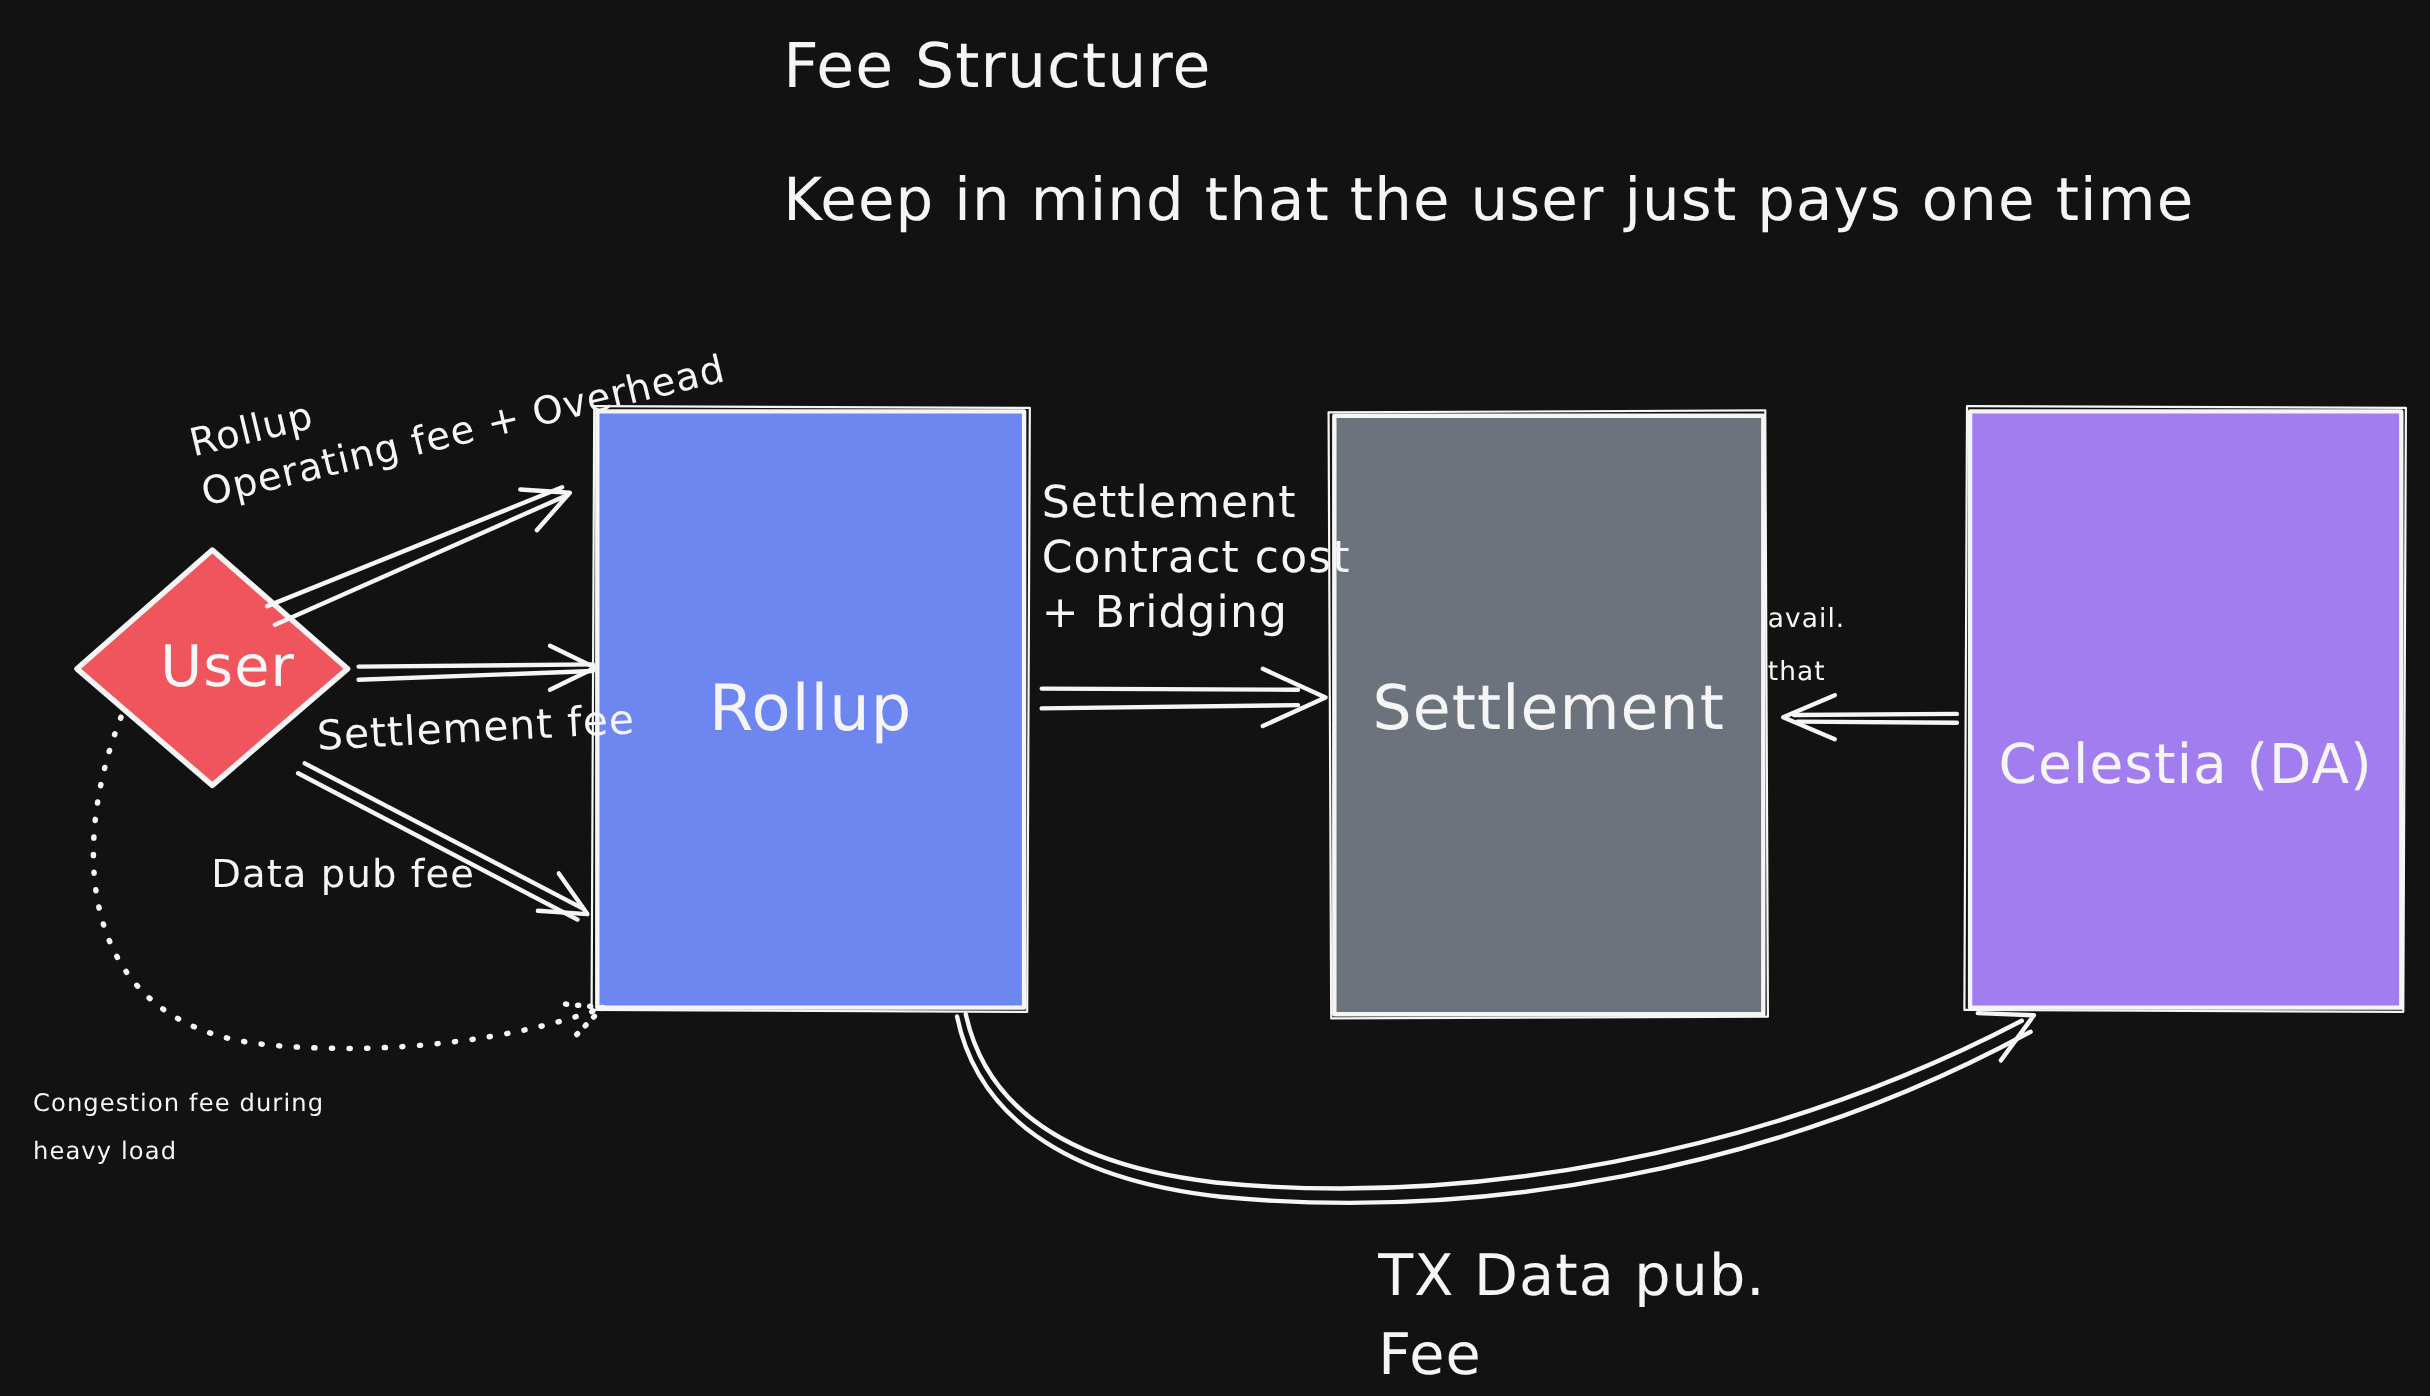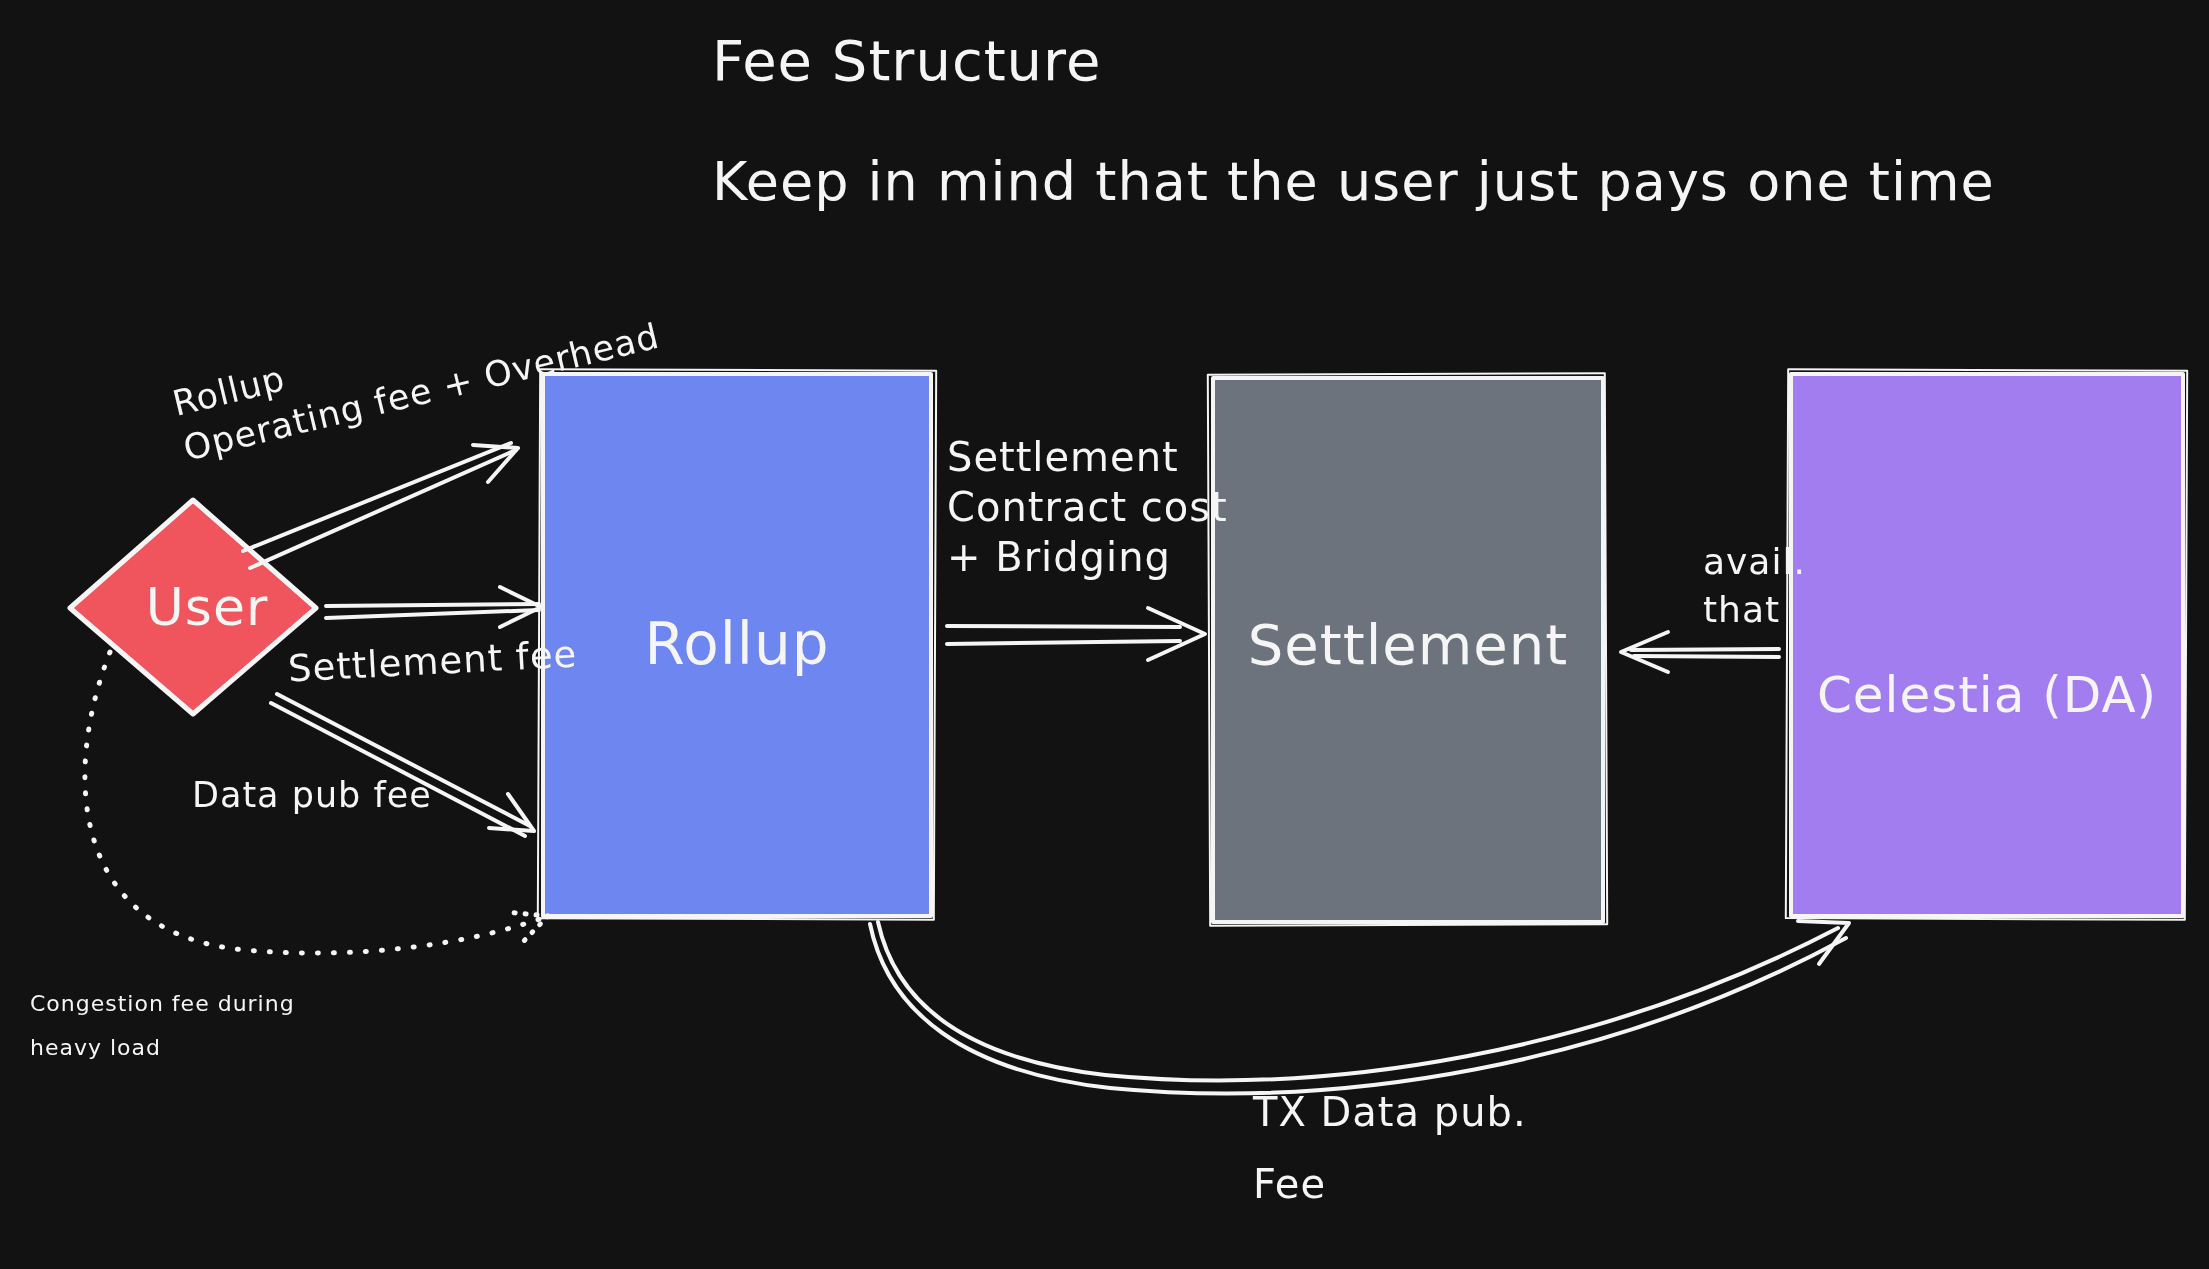--- a/index.html
+++ b/index.html
@@ -13,22 +13,22 @@
   .title2 { left:712px; top:106px; font-size:54px;margin-top:44px; }
   .user-label       { left:121px;  top:577px;  width:172px; font-size:52px; }
   .rollup-label     { left:543px;  top:610px;  width:388px; font-size:58px; }
   .settlement-label { left:1213px; top:612px;  width:390px; font-size:56px; }
   .celestia-label   { left:1791px; top:666px;  width:392px; font-size:50px; }
   .op-label   { left:168px; top:382px; font-size:35px; line-height:46px; transform:rotate(-13.5deg); transform-origin:0 0; }
   .sf-label   { left:288px; top:640px; font-size:37px; transform:rotate(-3deg); }
   .dp-label   { left:192px; top:775px; font-size:35px; }
   .cg-label   { left:30px;  top:982px; font-size:22px; line-height:44px; }
   .ct-label   { left:947px; top:432px; font-size:40px; line-height:50px; }
-  .av-label   { left:1703px; top:538px; font-size:36px; line-height:48px; }
-  .tx-label   { left:1253px; top:1076px; font-size:40px; line-height:72px; }
+  .av-label   { left:1607px; top:538px; font-size:24px; line-height:48px; }
+  .tx-label   { left:1253px; top:1124px; font-size:52px; line-height:72px; }
 </style>
 </head>
 <body bgcolor="#121212">
 
 <div class="stage">
 
   <svg class="layer" width="2209" height="1269" viewBox="0 0 2209 1269">
     <g stroke="#f5f5f5" fill="none" stroke-linecap="round" stroke-linejoin="round">
 
       <polygon fill="#f0555d" stroke-width="5" points="70,608 193,500 316,608 193,714"></polygon>

